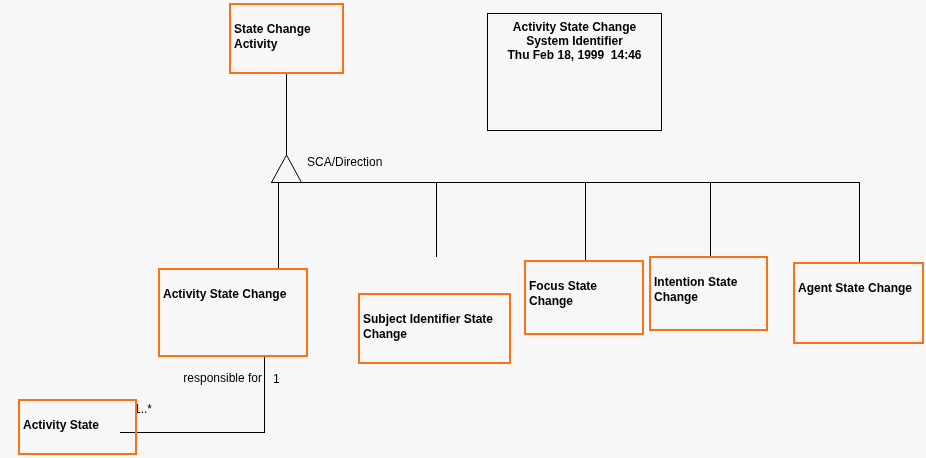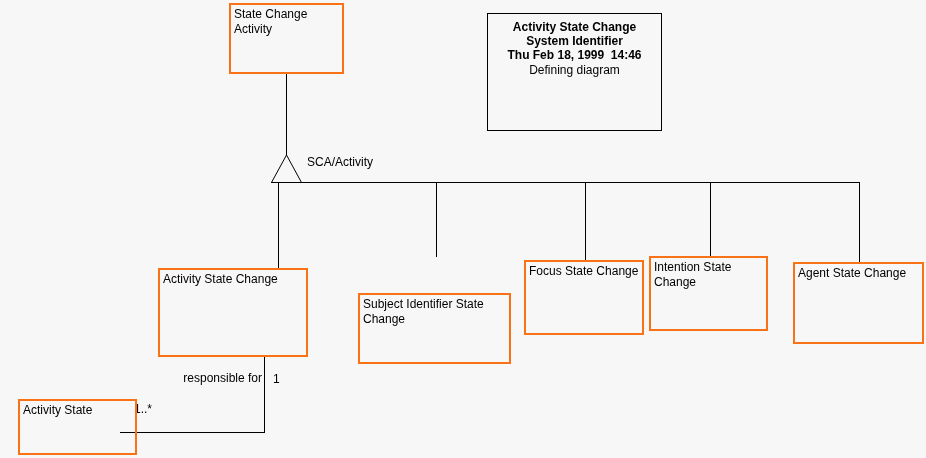--- a/index.html
+++ b/index.html
@@ -10,22 +10,23 @@
     background:#f7f7f7;
     font-family:"Liberation Sans",sans-serif;
     font-size:12px;color:#000;
     overflow:hidden;
   }
   .box{
     position:absolute;
     border:2px solid #f97316;
     background:transparent;
     box-sizing:border-box;
-    padding:2px 3px;
+    padding:17px 3px;
     line-height:15px;
+    font-weight:bold;
   }
   .box.thick{border-width:2px;}
   .hline{position:absolute;height:1px;background:#000;}
   .vline{position:absolute;width:1px;background:#000;}
   .lbl{position:absolute;line-height:14px;white-space:pre;}
   .lbl.italic{}
   .comment{
     position:absolute;
     border:1px solid #000;
     box-sizing:border-box;
@@ -50,30 +51,29 @@
 <div class="canvas">
 
   <div class="box thick" style="left:229px;top:3px;width:115px;height:71px;">
     <span>State Change Activity</span>
   </div>
 
   <div class="comment" style="left:487px;top:13px;width:175px;height:118px;">
     <div class="c-line c-bold">Activity State Change</div>
     <div class="c-line c-bold">System Identifier</div>
     <div class="c-line c-bold">Thu Feb 18, 1999  14:46</div>
-    <div class="c-body">Defining diagram</div>
   </div>
 
   <div class="vline" style="left:286px;top:74px;height:81px;"></div>
 
   <svg class="tri" style="left:270px;top:154px;" width="33" height="30">
     <polygon points="16.5,1 31.5,28.5 1.5,28.5" fill="#f7f7f7" stroke="#000" stroke-width="1"></polygon>
   </svg>
 
-  <div class="lbl" style="left:307px;top:155px;">SCA/Activity</div>
+  <div class="lbl" style="left:307px;top:155px;">SCA/Direction</div>
 
   <div class="hline" style="left:271px;top:182px;width:589px;"></div>
 
   <div class="vline" style="left:278px;top:183px;height:85px;"></div>
   <div class="vline" style="left:436px;top:183px;height:74px;"></div>
   <div class="vline" style="left:585px;top:183px;height:77px;"></div>
   <div class="vline" style="left:710px;top:183px;height:73px;"></div>
   <div class="vline" style="left:859px;top:183px;height:79px;"></div>
 
   <div class="box" style="left:158px;top:268px;width:150px;height:89px;">

